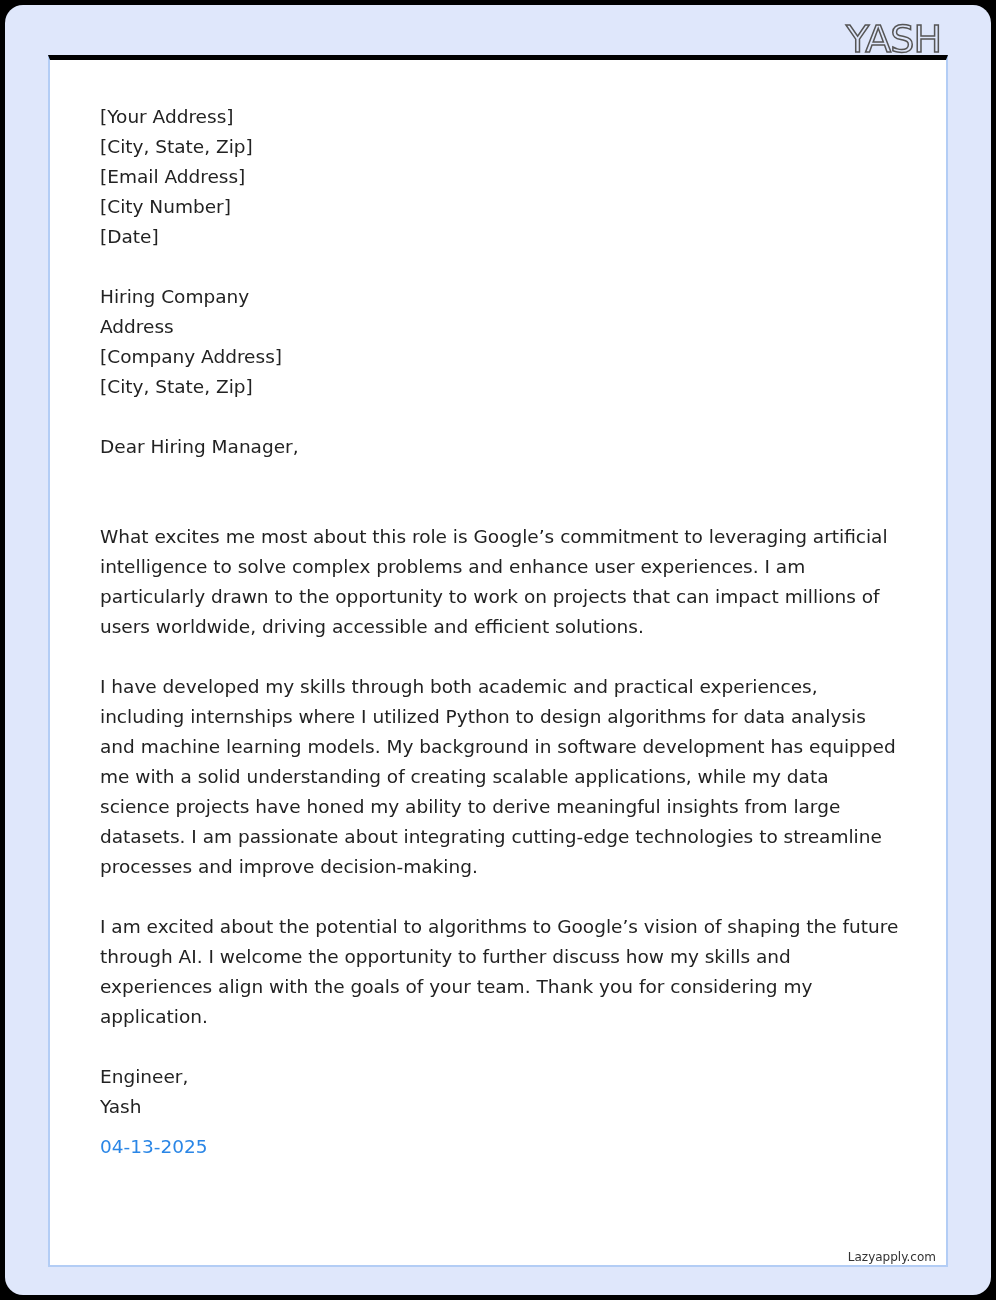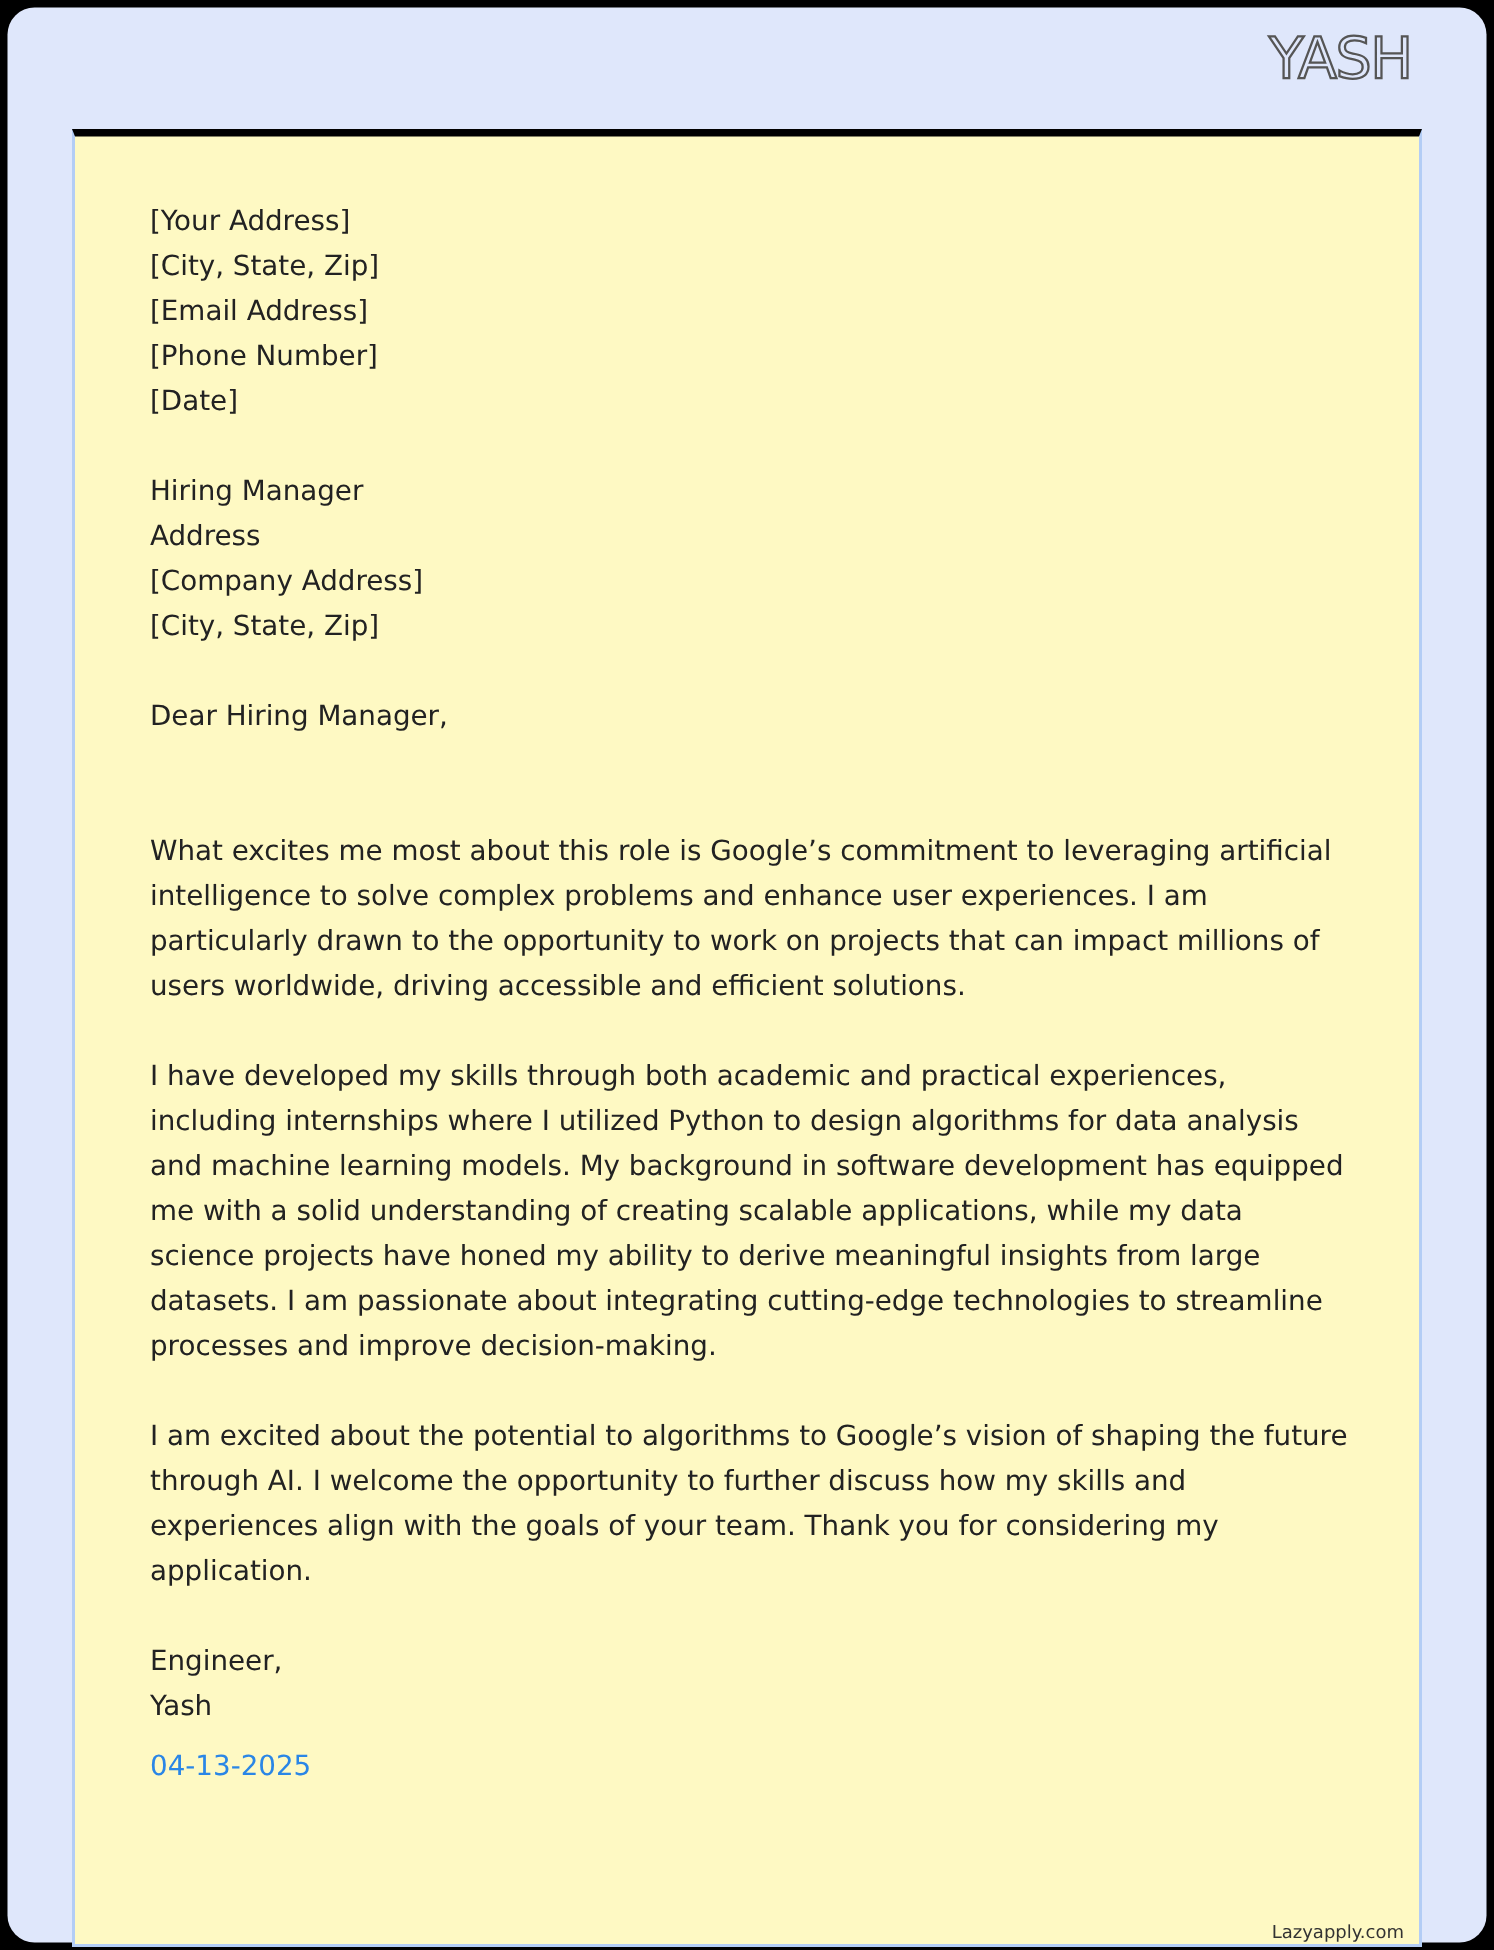--- a/index.html
+++ b/index.html
@@ -24,27 +24,26 @@
     line-height: 40px;
     color: #dfe7fb;
     -webkit-text-stroke: 1.5px #555;
     letter-spacing: -1px;
     font-weight: normal;
   }
   .paper {
     position: absolute;
     left: 43px; top: 50px;
     width: 896px; height: 1205px;
-    background: #fef9c3;
+    background: #ffffff;
     border-left: 2px solid #b3cdf5;
     border-right: 2px solid #b3cdf5;
     border-bottom: 2px solid #b3cdf5;
     border-top: 5px solid #000;
     box-sizing: content-box;
-    margin-top: 31px;
   }
   .letter {
     position: absolute;
     left: 50px; top: 42px;
     width: 800px;
     font-size: 18.5px;
     line-height: 30px;
     color: #222;
   }
   .line { display: block; white-space: nowrap; }
@@ -65,26 +64,26 @@
 
 <div class="frame">
   <div class="brand">YASH</div>
 
   <div class="paper">
     <div class="letter">
       <div>
         <span class="line">[Your Address]</span>
         <span class="line">[City, State, Zip]</span>
         <span class="line">[Email Address]</span>
-        <span class="line">[Phone Number]</span>
+        <span class="line">[City Number]</span>
         <span class="line">[Date]</span>
       </div>
       <div class="gap"></div>
       <div>
-        <span class="line">Hiring Manager</span>
+        <span class="line">Hiring Company</span>
         <span class="line">Address</span>
         <span class="line">[Company Address]</span>
         <span class="line">[City, State, Zip]</span>
       </div>
       <div class="gap"></div>
       <span class="line">Dear Hiring Manager,</span>
       <div class="gap"></div>
       <div class="gap"></div>
       <p class="para">What excites me most about this role is Google’s commitment to leveraging artificial intelligence to solve complex problems and enhance user experiences. I am particularly drawn to the opportunity to work on projects that can impact millions of users worldwide, driving accessible and efficient solutions.</p>
       <div class="gap"></div>

